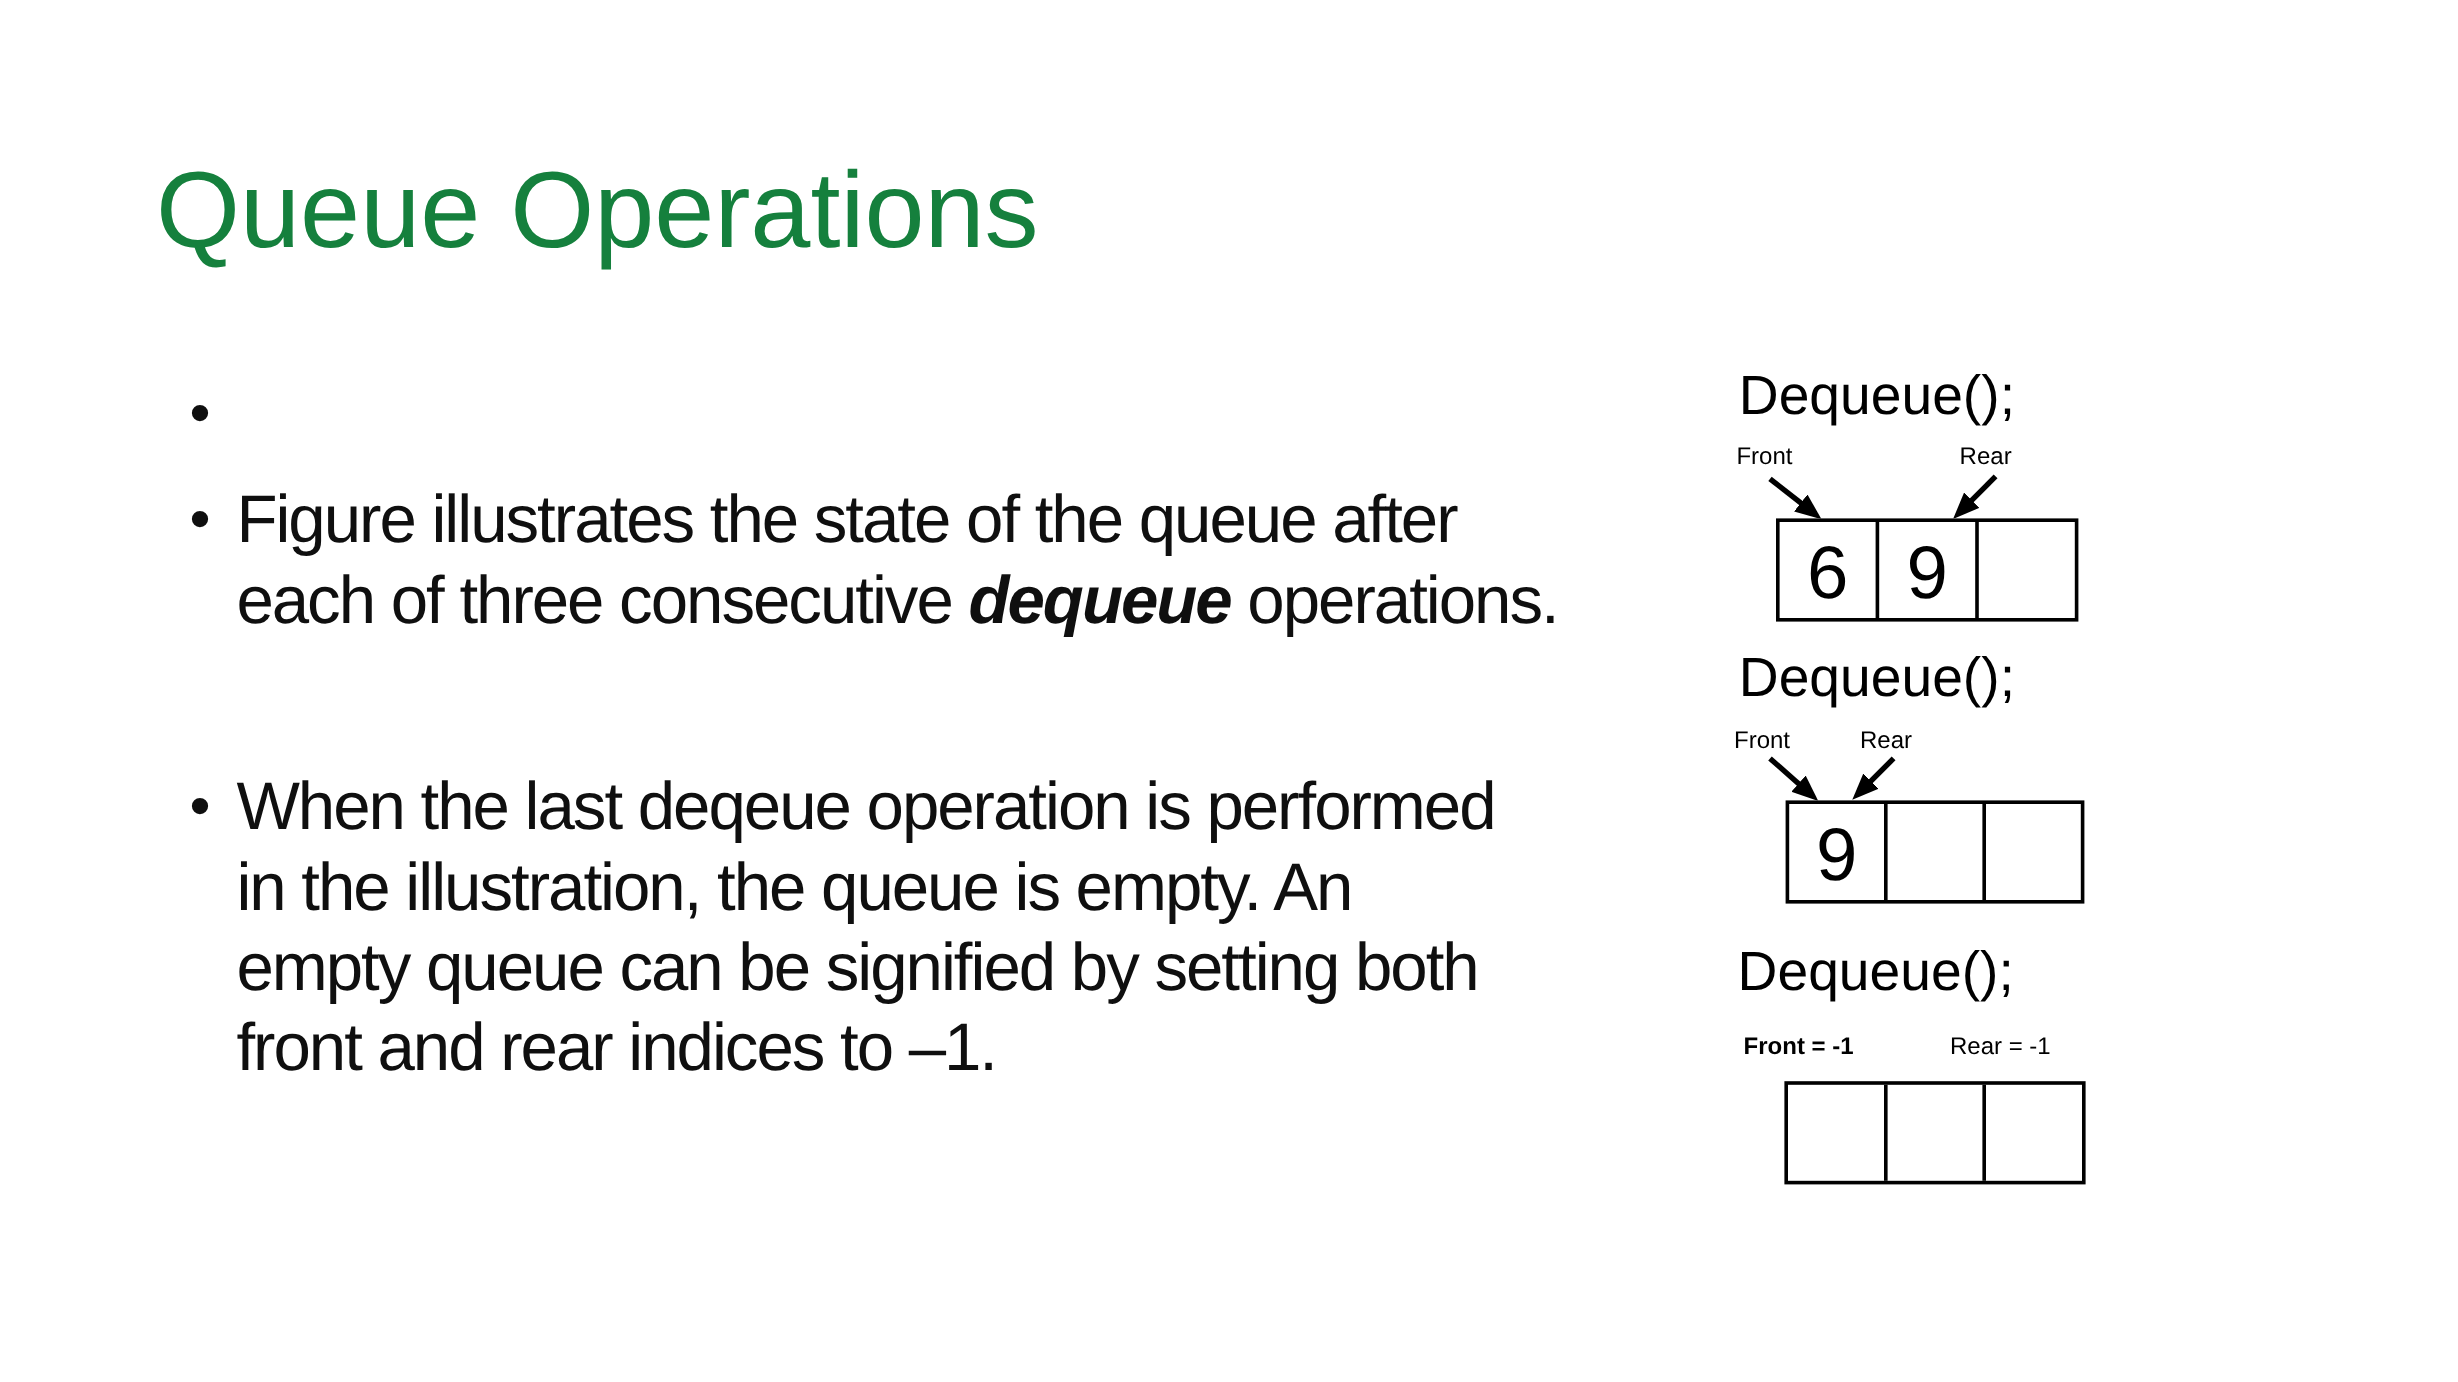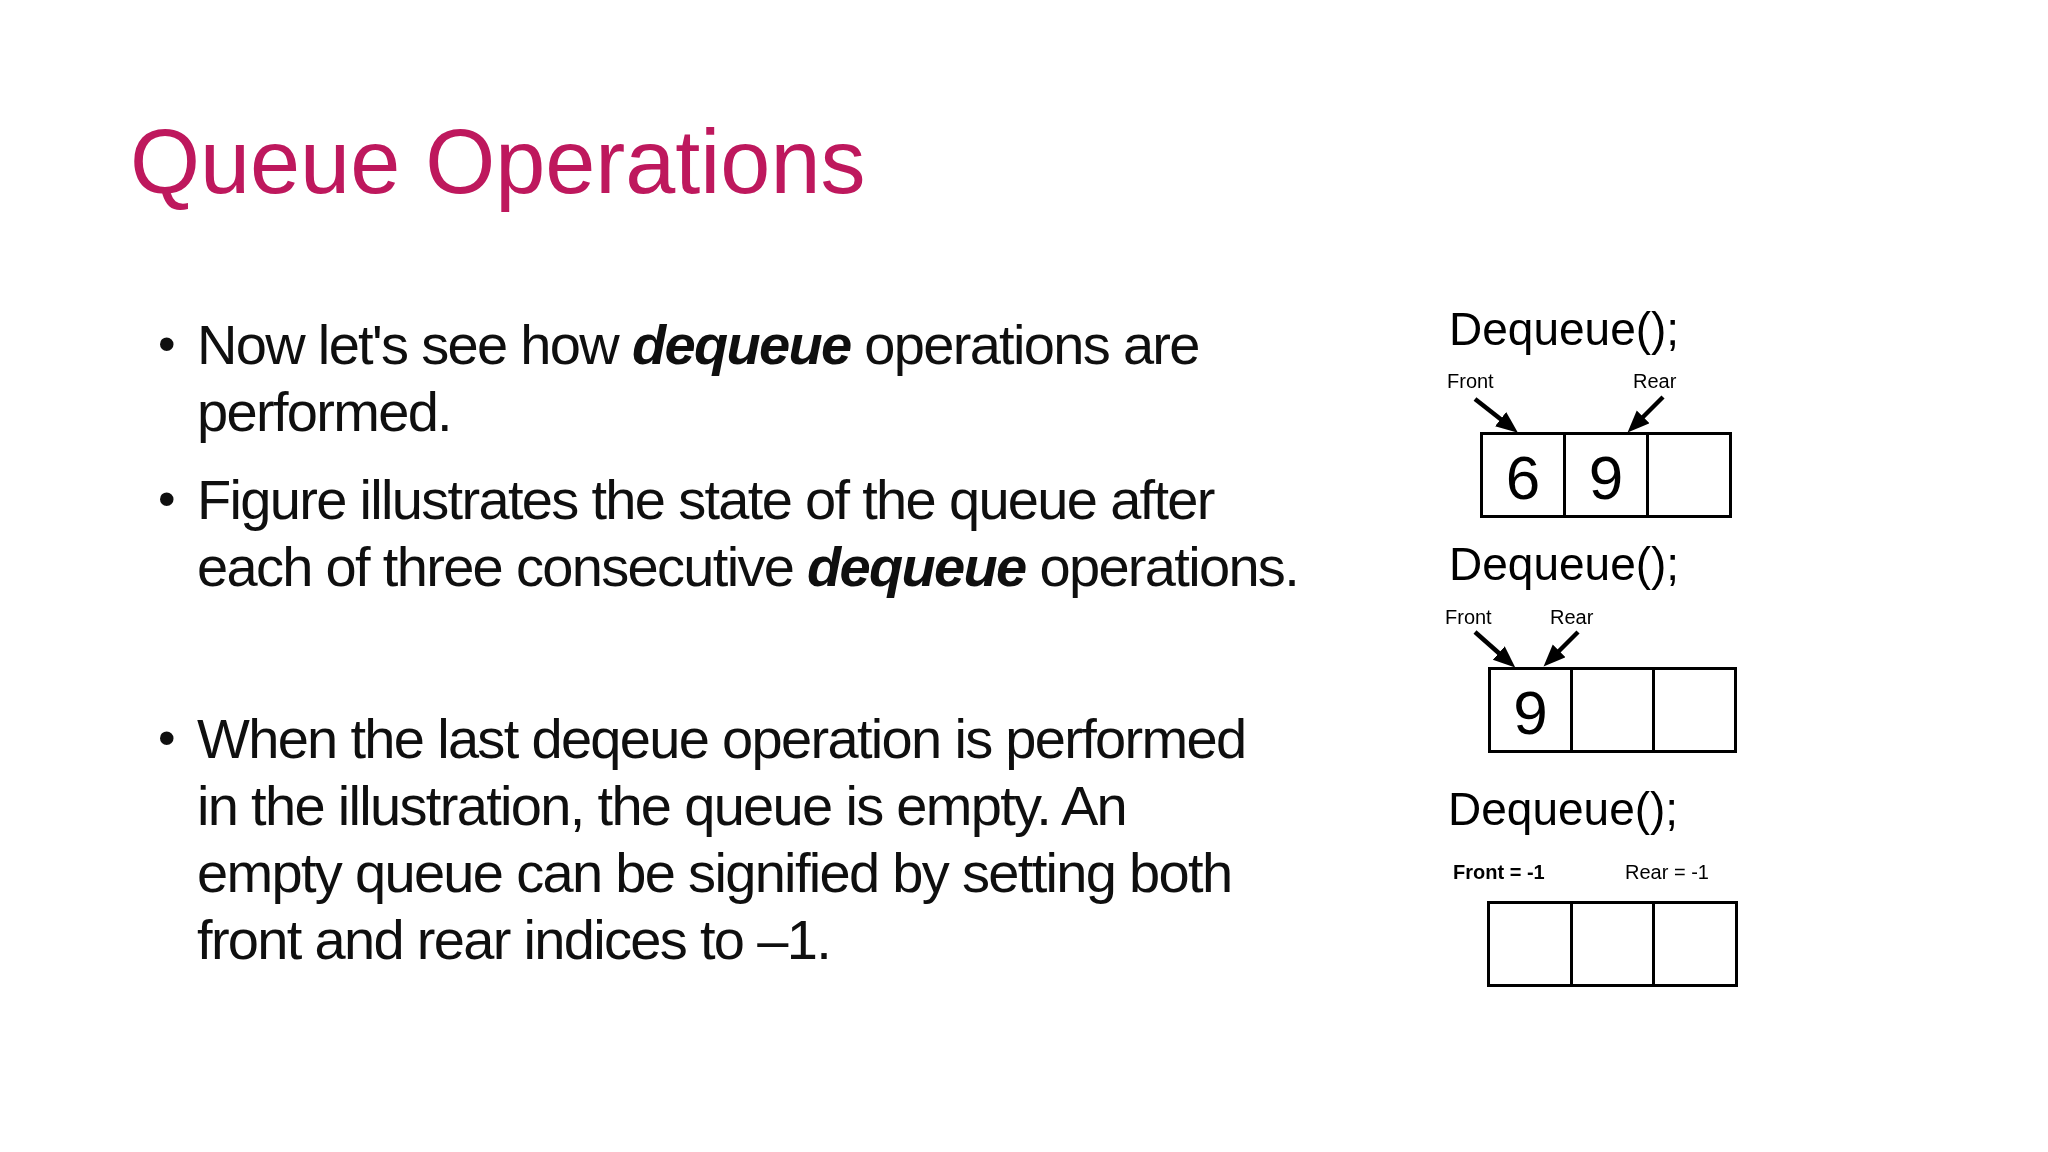--- a/index.html
+++ b/index.html
@@ -2,23 +2,23 @@
 <html><head>
 <meta charset="utf-8">
 <style>
   html,body { margin:0; padding:0; background:#888; }
   .slide {
     position:relative; width:2048px; height:1152px;
     background:#ffffff; overflow:hidden;
     font-family:"Liberation Sans", sans-serif;
   }
   .title {
-    position:absolute; left:130px; top:110px; margin:0;
+    position:absolute; left:130px; top:124px; margin:0;
     font-size:90px; font-weight:300; line-height:104px;
-    color:#be185d; white-space:nowrap;
+    color:#15803d; white-space:nowrap;
   }
   
   .bullets { position:absolute; left:158px; top:311px; width:1270px; color:#0f0f0f; }
   .bullet { display:flex; }
   .bullet.b1 { margin-bottom:21px; }
   .bullet.b2 { margin-bottom:105px; }
   .dot { flex:0 0 39px; width:39px; font-size:50px; line-height:67px; }
   .btext { font-size:56px; line-height:67px; letter-spacing:-0.03em; }
   .bline { white-space:nowrap; }
   .emph { font-weight:bold; font-style:italic; }
@@ -60,24 +60,20 @@
 <body>
 
 <div class="slide">
 
   <h1 class="title">Queue Operations</h1>
 
   <div class="bullets">
 
     <div class="bullet b1">
       <span class="dot">•</span>
-      <div class="btext">
-        <div class="bline"><span>Now let's see how </span><span class="emph">dequeue</span><span> operations are</span></div>
-        <div class="bline"><span>performed.</span></div>
-      </div>
     </div>
 
     <div class="bullet b2">
       <span class="dot">•</span>
       <div class="btext">
         <div class="bline"><span>Figure illustrates the state of the queue after</span></div>
         <div class="bline"><span>each of three consecutive </span><span class="emph">dequeue</span><span> operations.</span></div>
       </div>
     </div>
 

